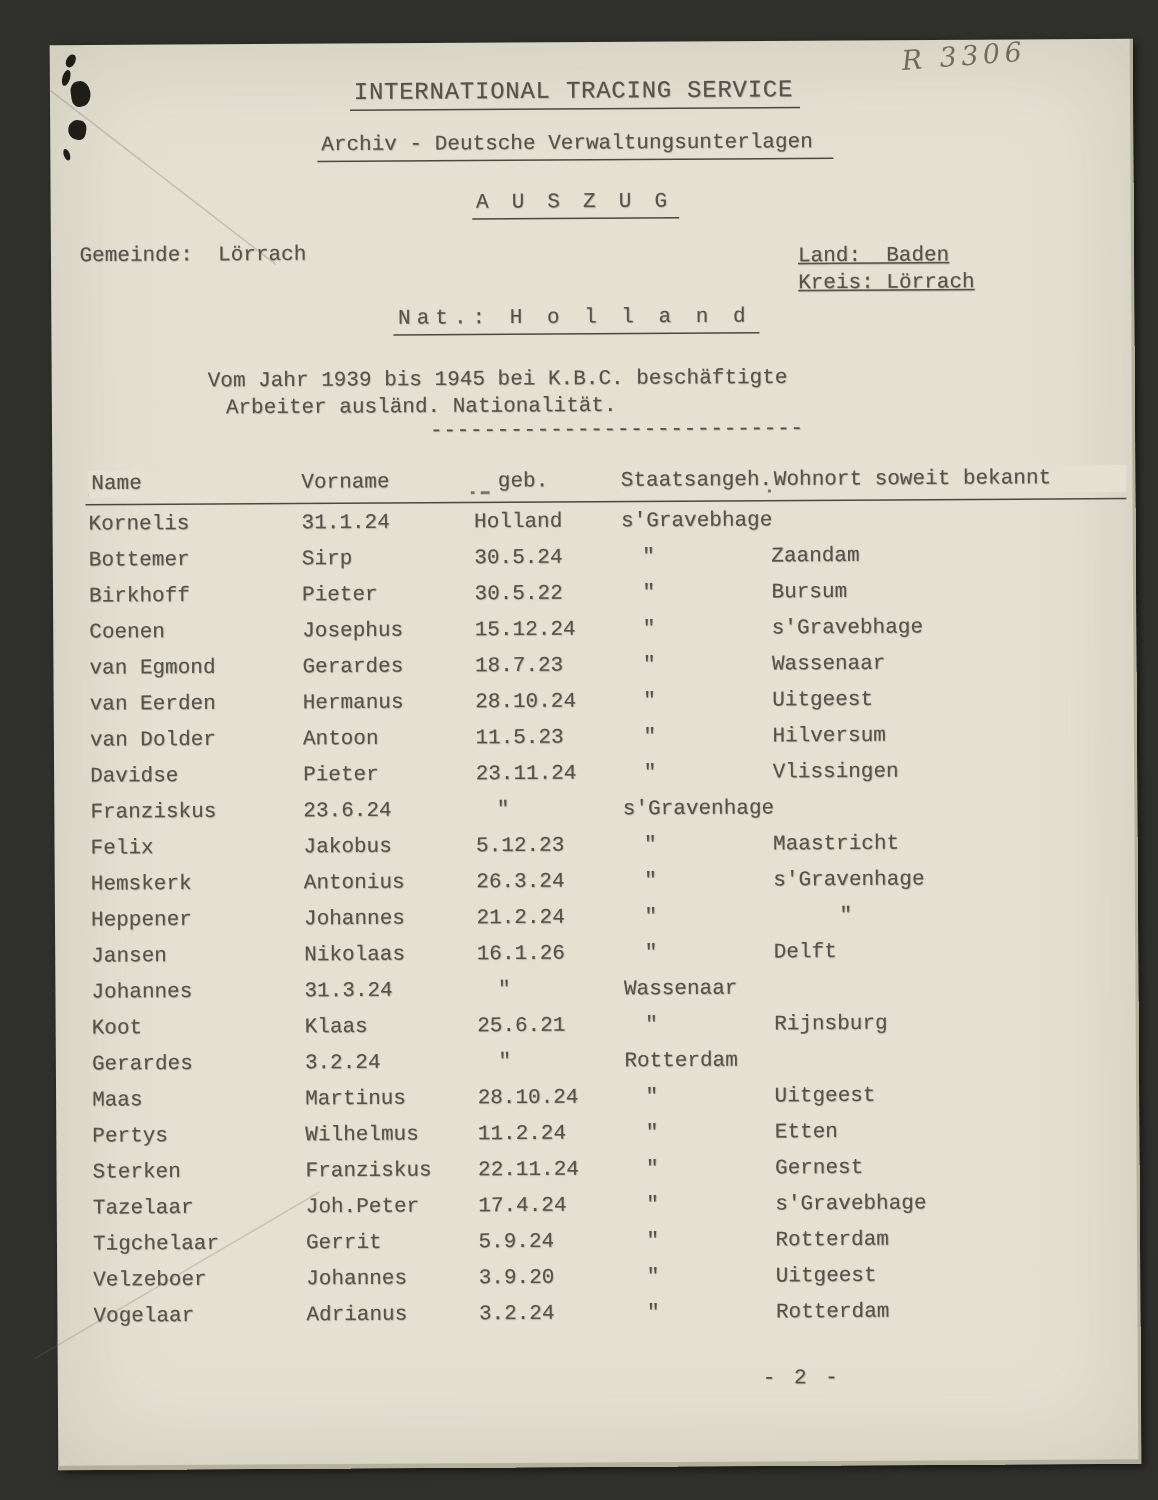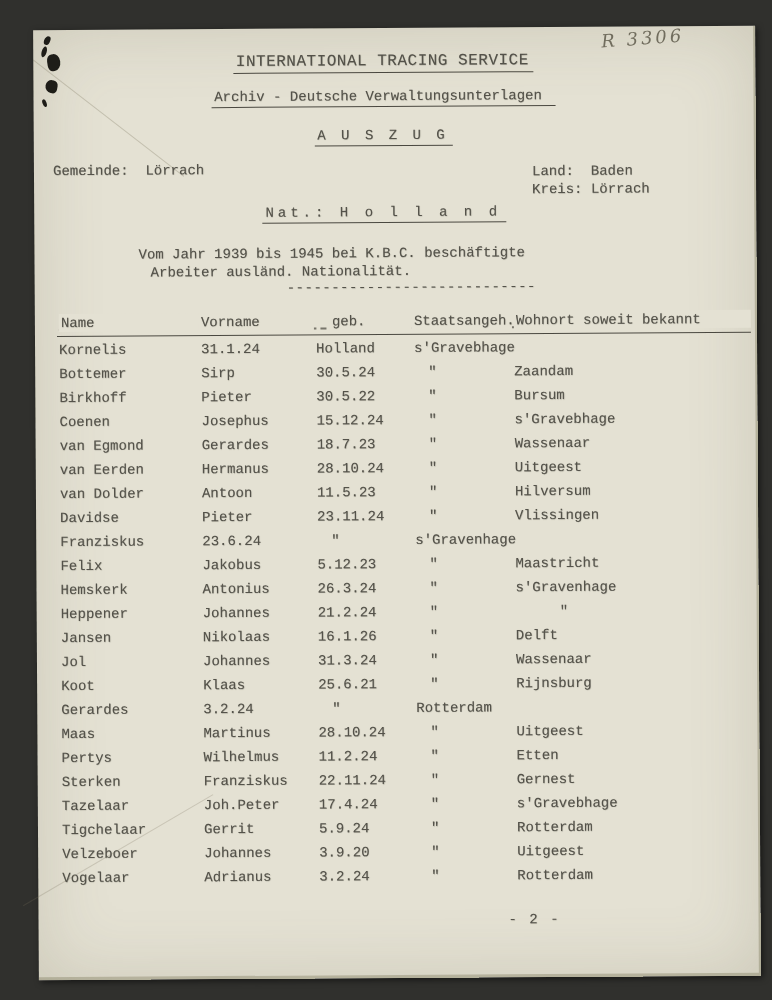--- a/index.html
+++ b/index.html
@@ -39,21 +39,21 @@
     display:inline-block;
     border-bottom:1.6px solid var(--rule);
     padding:0 5px 2px 3px;
   }
   .title1{top:24px;font-size:16px;letter-spacing:0.5px;}
   .title2{top:60px;font-size:14px;}
   .title2 .uline{padding-right:14px;}
   .title3{top:99px;font-size:14px;letter-spacing:3.5px;}
   .natline{top:176px;font-size:14px;letter-spacing:4px;}
   .gemeinde{left:19px;top:133px;}
-  .landkreis{left:498px;top:135px;line-height:18px;}
+  .landkreis{left:498px;top:135px;line-height:18px;text-decoration:underline;}
   .subtitle{left:104px;top:216px;line-height:18px;}
   .subtitle .indent{padding-left:12px;}
   .divider{left:252px;top:251px;letter-spacing:0.5px;}
   
   .thead{
     left:22px;top:284px;width:694px;
     border-bottom:1.6px solid var(--rule);
     padding-bottom:4px;
   }
   .thead-row{
@@ -250,21 +250,20 @@
         <span class="td tw ditto-w">"</span>
       </div>
       <div class="trow">
         <span class="td tw">Jansen</span>
         <span class="td tw">Nikolaas</span>
         <span class="td tw">16.1.26</span>
         <span class="td tw ditto-s">"</span>
         <span class="td tw">Delft</span>
       </div>
       <div class="trow">
-        <span class="td tw">Jol</span>
         <span class="td tw">Johannes</span>
         <span class="td tw">31.3.24</span>
         <span class="td tw ditto-s">"</span>
         <span class="td tw">Wassenaar</span>
       </div>
       <div class="trow">
         <span class="td tw">Koot</span>
         <span class="td tw">Klaas</span>
         <span class="td tw">25.6.21</span>
         <span class="td tw ditto-s">"</span>

